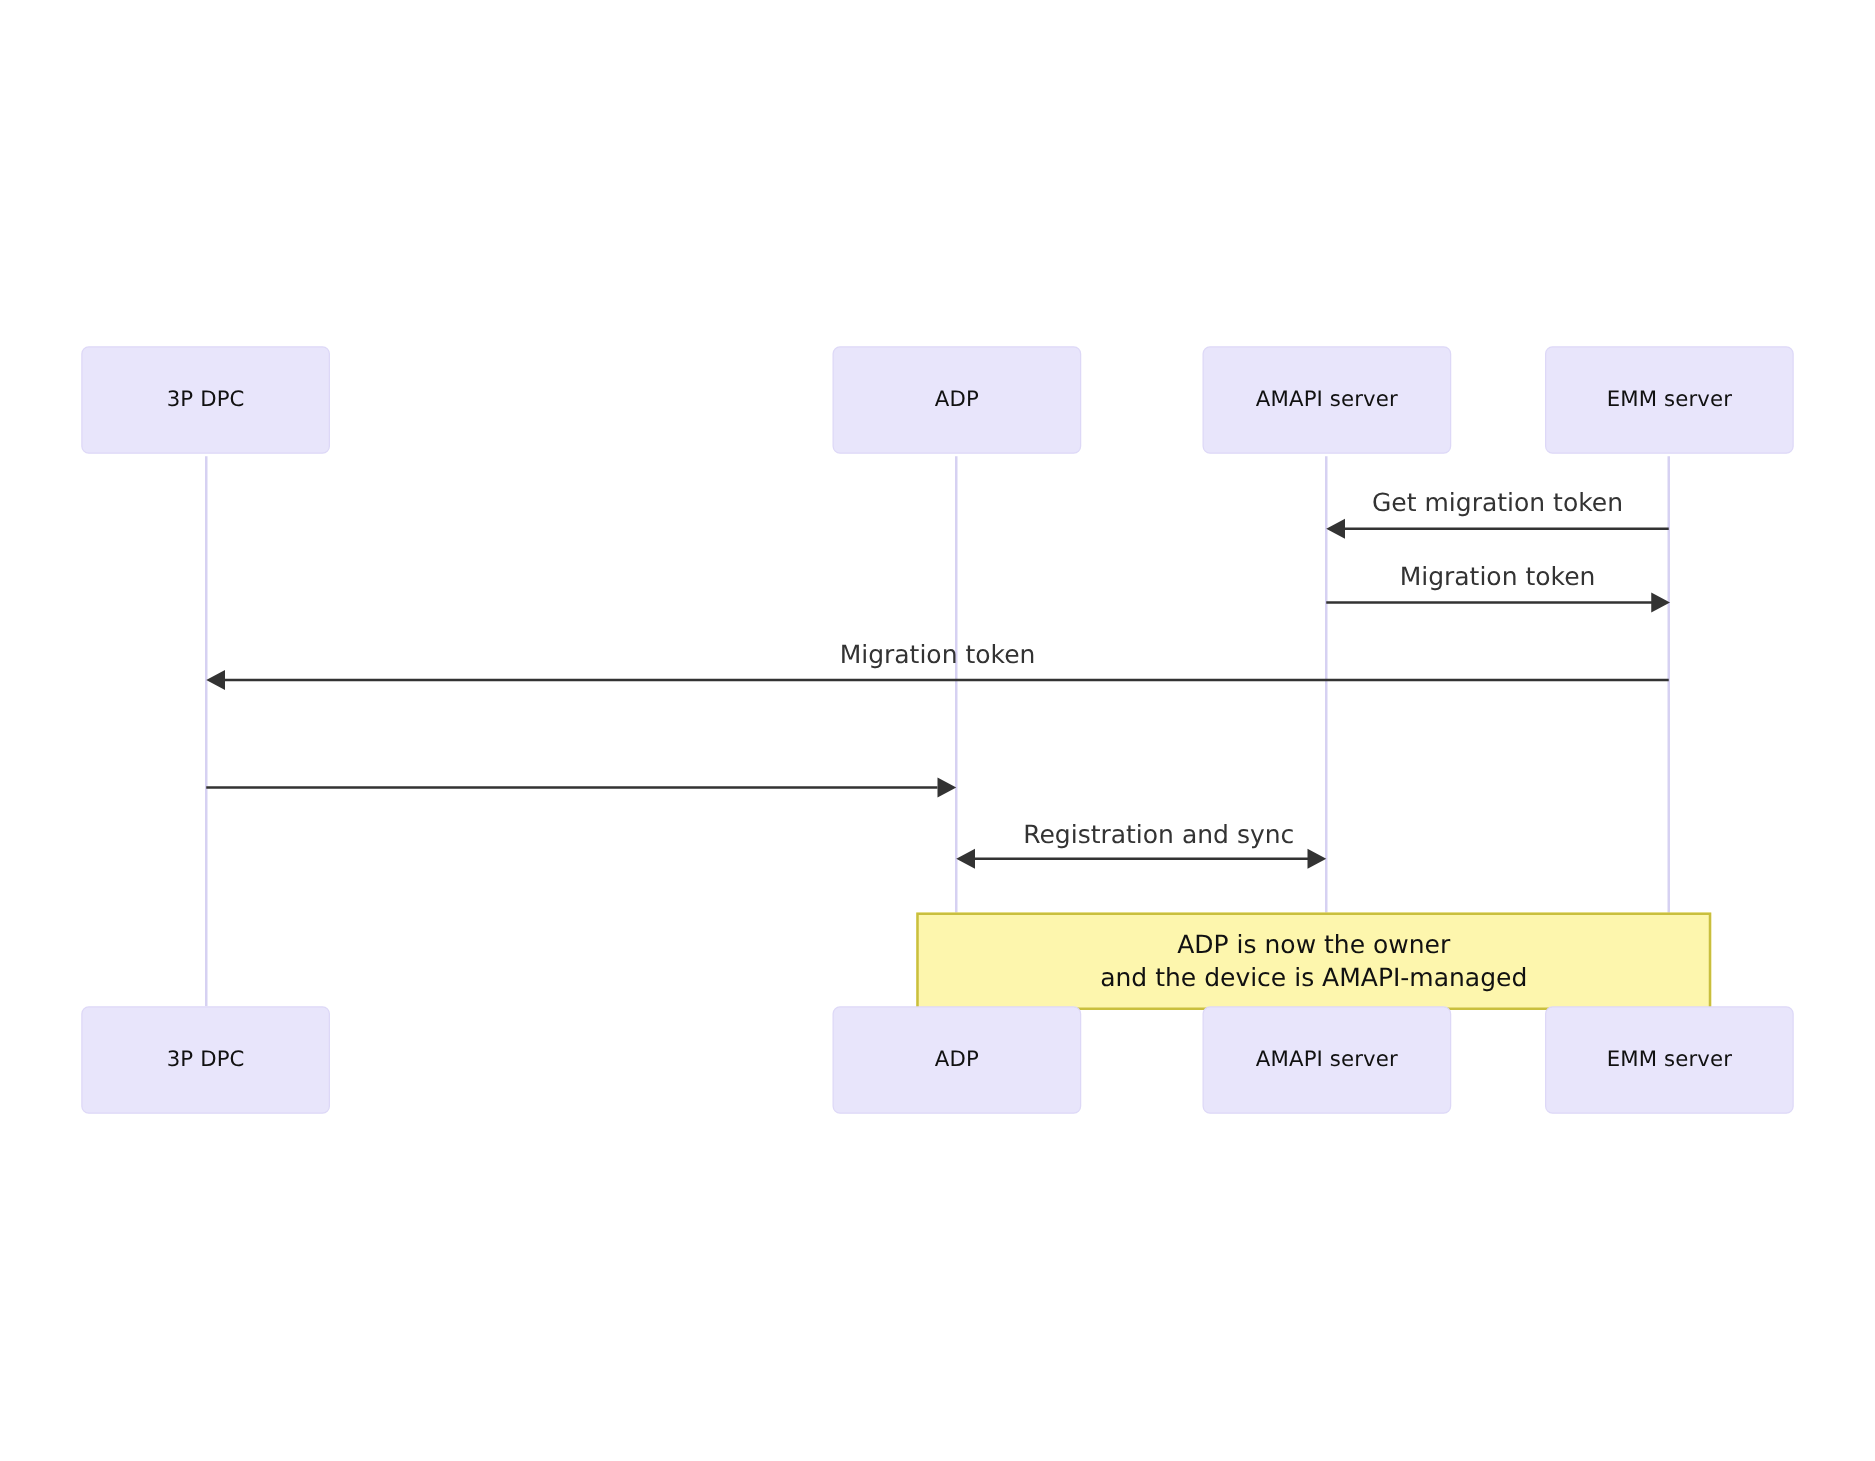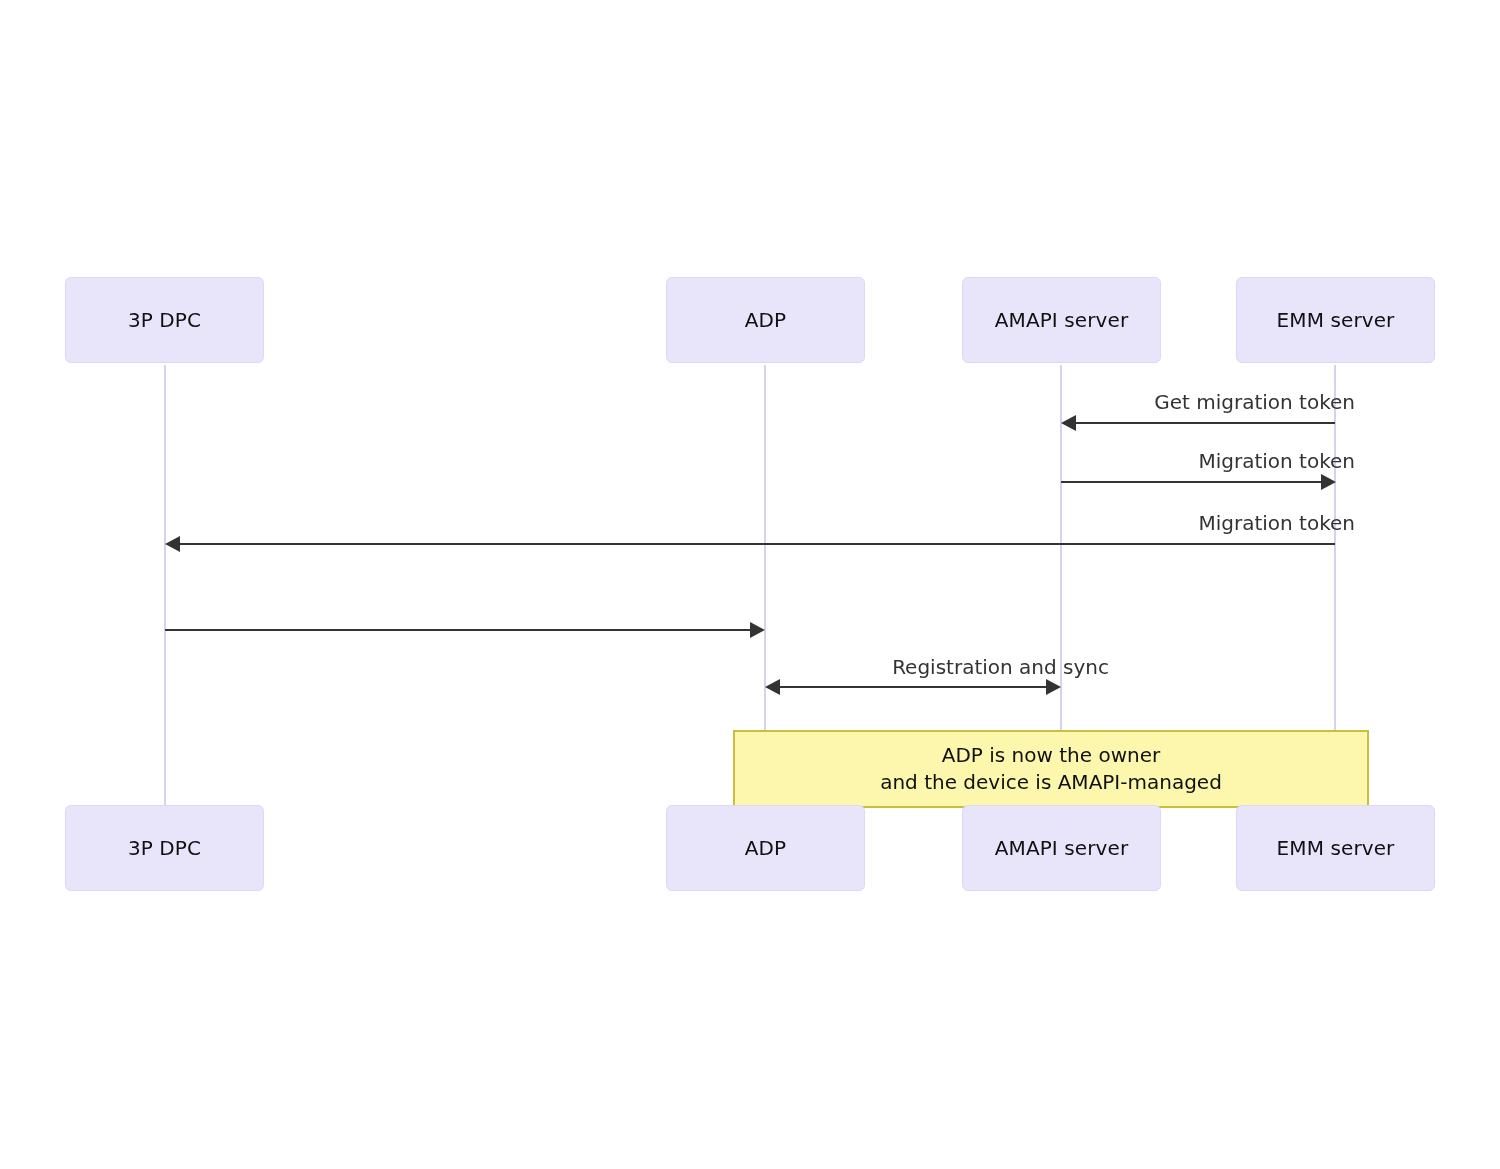--- a/index.html
+++ b/index.html
@@ -27,21 +27,21 @@
   .actor-box {
     position: absolute;
     box-sizing: border-box;
     background: #e8e5fb;
     border: 1px solid #ddd8f7;
     border-radius: 6px;
     display: flex;
     align-items: center;
     justify-content: center;
     color: #111111;
-    font-size: 20px;
+    font-size: 17px;
     font-family: "DejaVu Sans", sans-serif;
     letter-spacing: 0.1px;
   }
   .msg-line {
     position: absolute;
     height: 2px;
     background: #333333;
   }
   .arrow-head {
     position: absolute;
@@ -51,27 +51,26 @@
     border-bottom: 8px solid transparent;
   }
   .arrow-head.right {
     border-left: 15px solid #333333;
   }
   .arrow-head.left {
     border-right: 15px solid #333333;
   }
   .msg-label {
     position: absolute;
-    text-align: right;
+    text-align: center;
     color: #333333;
     font-size: 20px;
     line-height: 25px;
     font-family: "DejaVu Sans", sans-serif;
     white-space: pre-line;
-    padding-left: 20px;
   }
   .note-box {
     position: absolute;
     box-sizing: border-box;
     background: #fdf6ad;
     border: 2px solid #c9bf3e;
     display: flex;
     align-items: center;
     justify-content: center;
     text-align: center;

